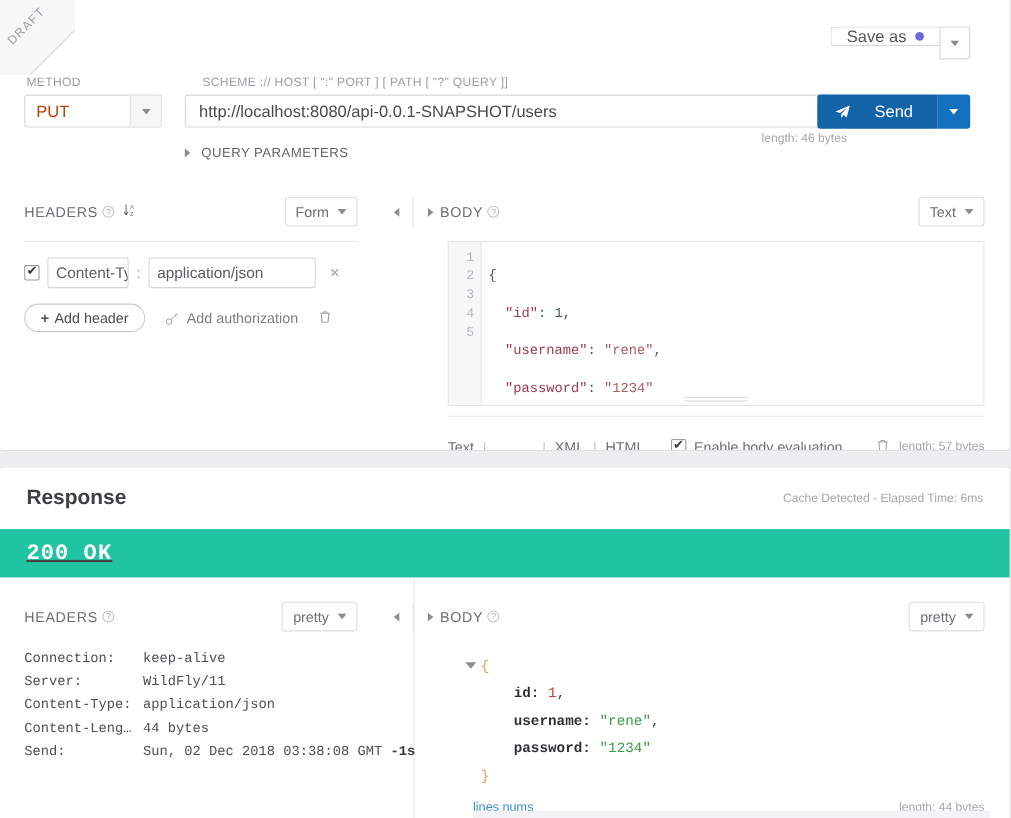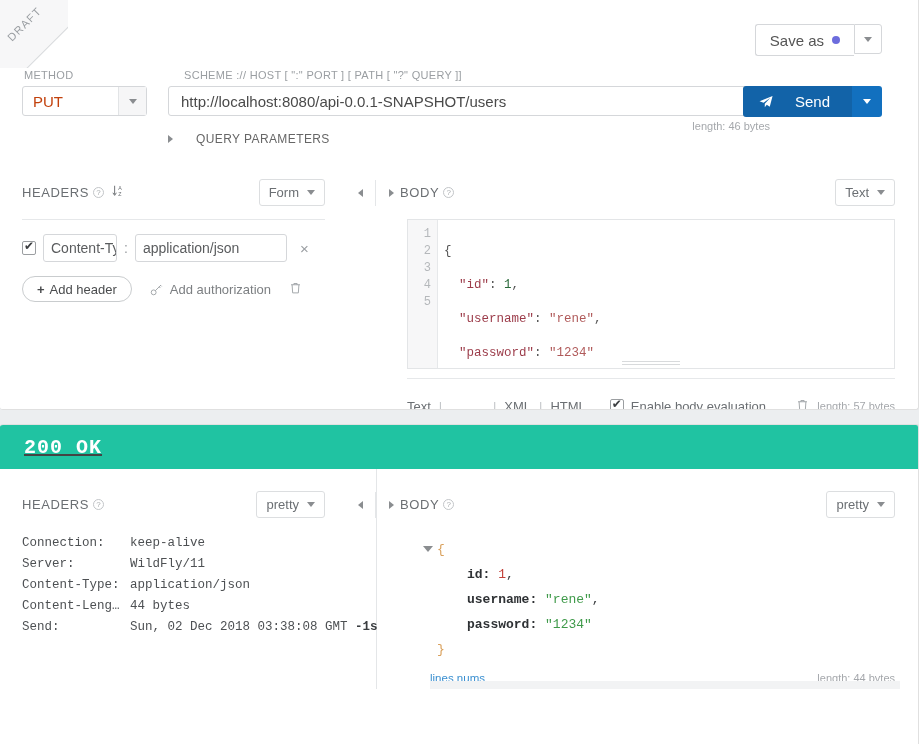--- a/index.html
+++ b/index.html
@@ -35,21 +35,21 @@
   }
   .draft-ribbon .txt {
     position: absolute; left: 3px; top: 18px;
     transform: rotate(-45deg);
     font-size: 11px; letter-spacing: 1.2px;
     color: #9a9ea2; font-family: "Liberation Sans", sans-serif;
   }
 
   .saveas-wrap { position: absolute; right: 36px; top: 24px; display: flex; }
   .saveas-btn {
-    height: 32px; padding: 0 14px;
+    height: 18px; padding: 0 14px;
     background: #fff; border: 1px solid #d5d7da; border-right: none;
     border-radius: 3px 0 0 3px;
     display: flex; align-items: center; gap: 8px;
     font-size: 15px; color: #555; cursor: pointer;
   }
   .saveas-dot { width: 8px; height: 8px; border-radius: 50%; background: #6c6cdd; display:inline-block; }
   .saveas-caret {
     width: 28px; height: 30px; background: #fff;
     border: 1px solid #d5d7da; border-radius: 0 3px 3px 0;
     display: flex; align-items: center; justify-content: center; cursor: pointer;
@@ -97,21 +97,21 @@
     width: 30px; background: #1270bf; border-radius: 0 3px 3px 0;
     display: flex; align-items: center; justify-content: center; cursor: pointer;
   }
   .req-length {
     position: absolute; right: 148px; top: 120px;
     font-size: 11px; color: #a5a8ac;
   }
   .query-params {
     position: absolute; left: 168px; top: 132px;
     font-size: 12px; color: #666; letter-spacing: .4px;
-    display: flex; align-items: center; gap: 23px; cursor: pointer;
+    display: flex; align-items: center; gap: 10px; cursor: pointer;
   }
   .sec-title {
     font-size: 13px; color: #6b6f73; letter-spacing: .6px;
   }
   .help-ico {
     display: inline-block; width: 11px; height: 11px; line-height: 10px;
     border: 1px solid #c2c5c8; border-radius: 50%;
     font-size: 8px; text-align: center; color: #a8abae;
     margin-left: 4px; vertical-align: super;
   }
@@ -446,20 +446,25 @@
             <path d="M2.5 4 h11 M6 4 V2.5 h4 V4 M3.8 4 l.7 10 h7 l.7-10" stroke="#9a9ea2" stroke-width="1.1" fill="none"></path>
           </svg>
         </span>
         <span class="len-txt">length: 57 bytes</span>
       </div>
     </div>
   </div>
 
   <div class="response-card">
 
+    <div class="resp-top">
+      <span class="resp-title">Response</span>
+      <span class="spacer"></span>
+      <span class="resp-meta">Cache Detected - Elapsed Time: 6ms</span>
+    </div>
 
     <div class="status-bar">
       <span class="status-txt">200 OK</span>
     </div>
 
     <div class="resp-cols">
       <div class="col-divider"></div>
 
       <div class="resp-headers-panel">
         <div class="resp-headers-hdr">

